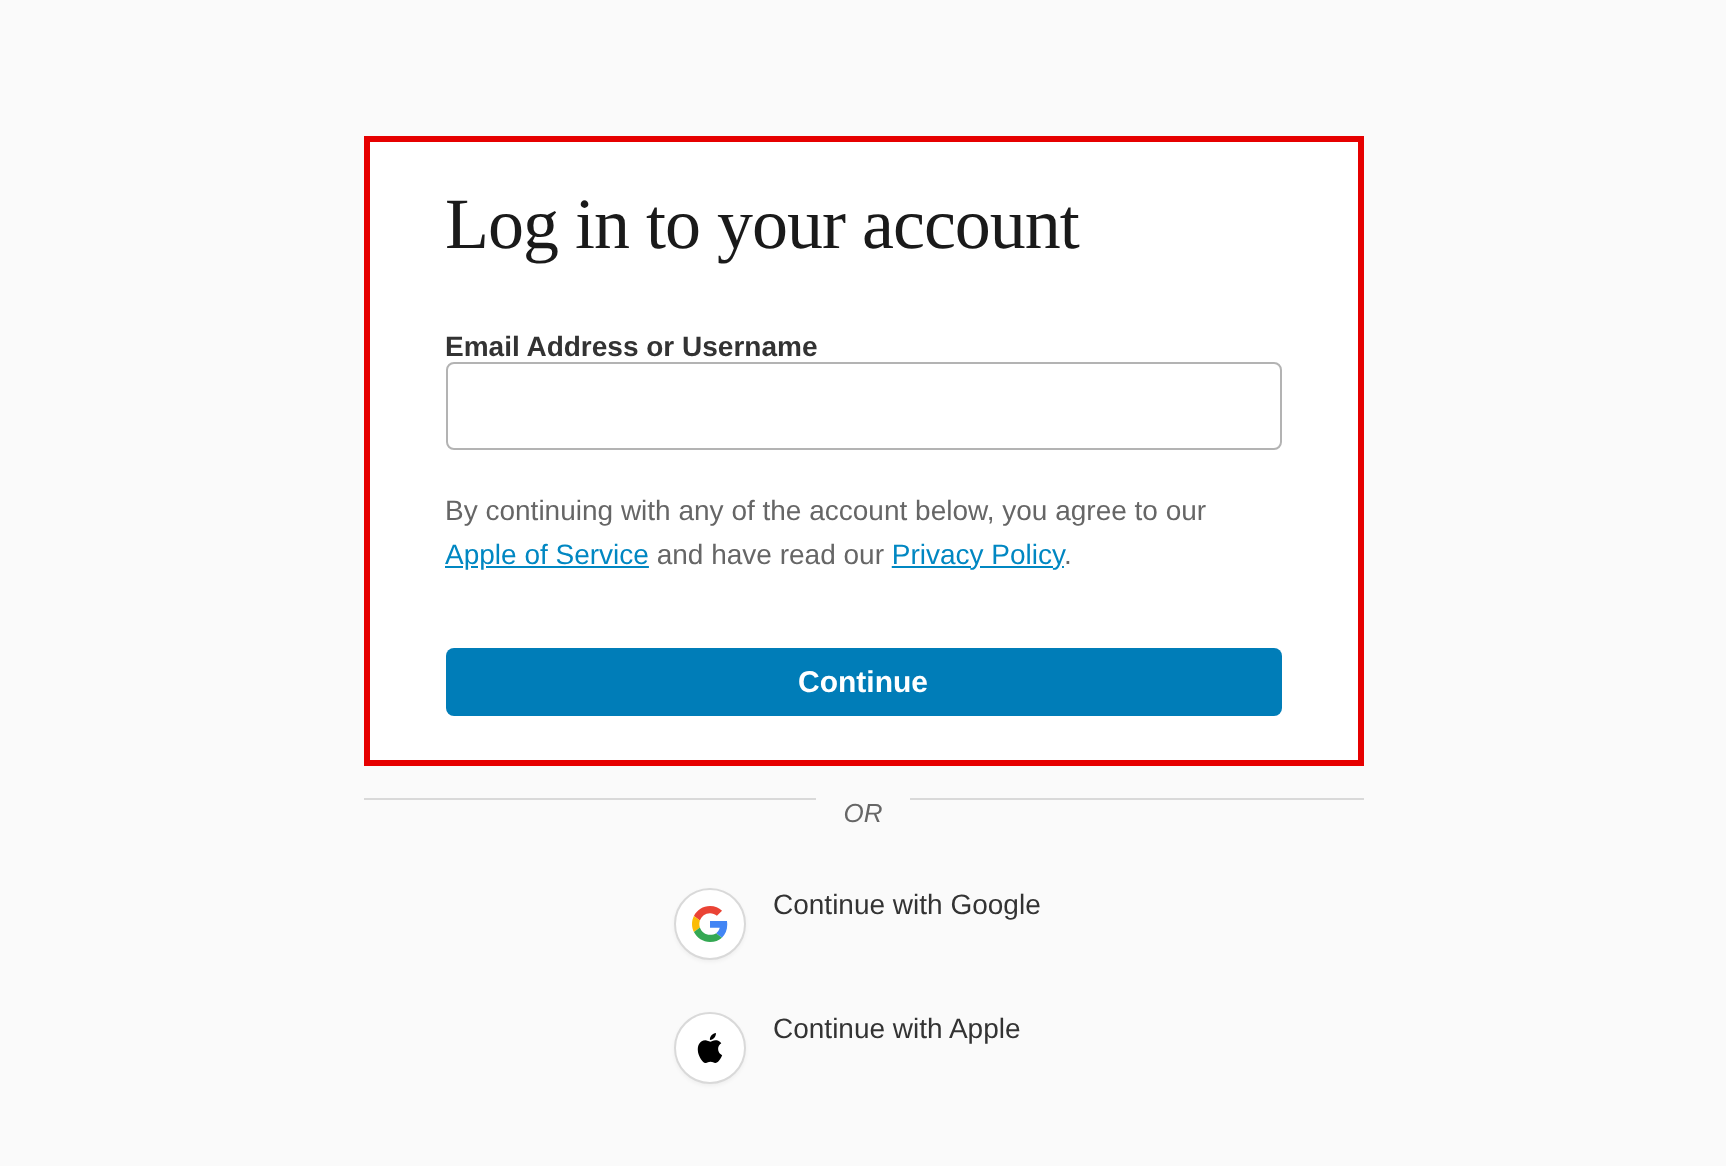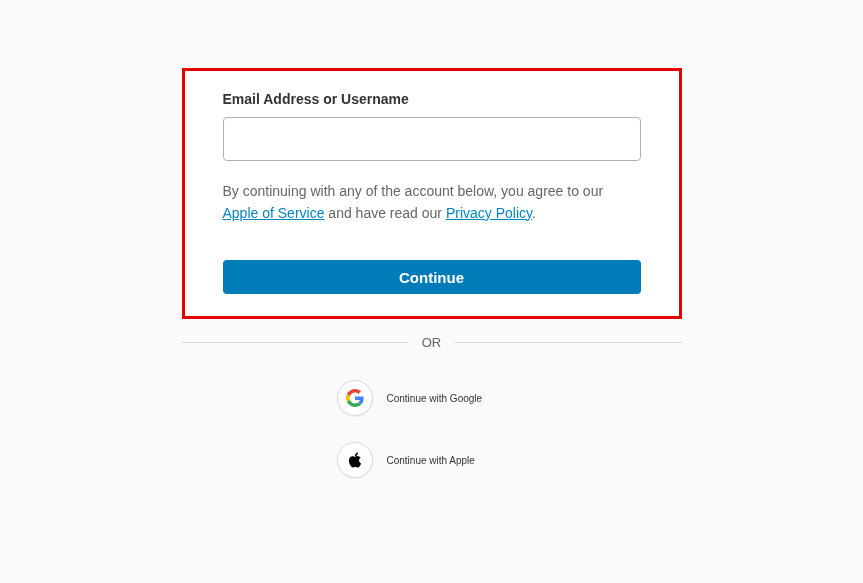--- a/index.html
+++ b/index.html
@@ -29,21 +29,21 @@
       font-size: 36px;
       font-weight: 400;
       color: #1a1a1a;
       margin-bottom: 32px;
       letter-spacing: -0.5px;
     }
     .field-label {
       font-size: 14px;
       font-weight: 600;
       color: #333;
-      margin-bottom: 10px;
+      margin-bottom: 0;
       display: block;
     }
     .text-input {
       width: 100%;
       height: 44px;
       border: 1px solid #b3b3b3;
       border-radius: 4px;
       padding: 0 12px;
       font-size: 15px;
       background: #fff;
@@ -65,43 +65,44 @@
       color: #fff;
       border: none;
       border-radius: 4px;
       font-size: 15px;
       font-weight: 600;
       cursor: pointer;
       margin-top: 36px;
     }
     .divider-row {
       display: flex;
-      align-items: center;
+      align-items: flex-start;
       margin: 16px 0 24px 0;
+      font-style: italic;
     }
     .divider-line {
       flex: 1;
       height: 1px;
       background: #d9d9d9;
     }
     .divider-text {
       padding: 0 14px;
       font-size: 13px;
       color: #666;
     }
     .social-btn {
       display: flex;
-      align-items: center;
+      align-items: flex-start;
       justify-content: center;
       gap: 14px;
       margin: 0 auto 14px auto;
       border: none;
       background: transparent;
       cursor: pointer;
-      font-size: 10px;
+      font-size: 14px;
       color: #333;
       padding: 6px 10px;
     }
     .social-btn .icon-circle {
       width: 36px;
       height: 36px;
       border-radius: 50%;
       border: 1px solid #d9d9d9;
       background: #fff;
       display: flex;
@@ -112,20 +113,21 @@
     .social-btn .label {
       min-width: 140px;
       text-align: left;
     }
   </style>
 </head>
 <body>
 
 <div class="container">
   <div class="highlight-box">
+    <h1 class="title">Log in to your account</h1>
 
     <label class="field-label">Email Address or Username</label>
     <input type="text" class="text-input" value="" style="">
 
     <p class="terms-text">
       <span>By continuing with any of the account below, you agree to our </span><a href="#">Apple of Service</a><span> and have read our </span><a href="#">Privacy Policy</a><span>.</span>
     </p>
 
     <button class="continue-btn">Continue</button>
   </div>

